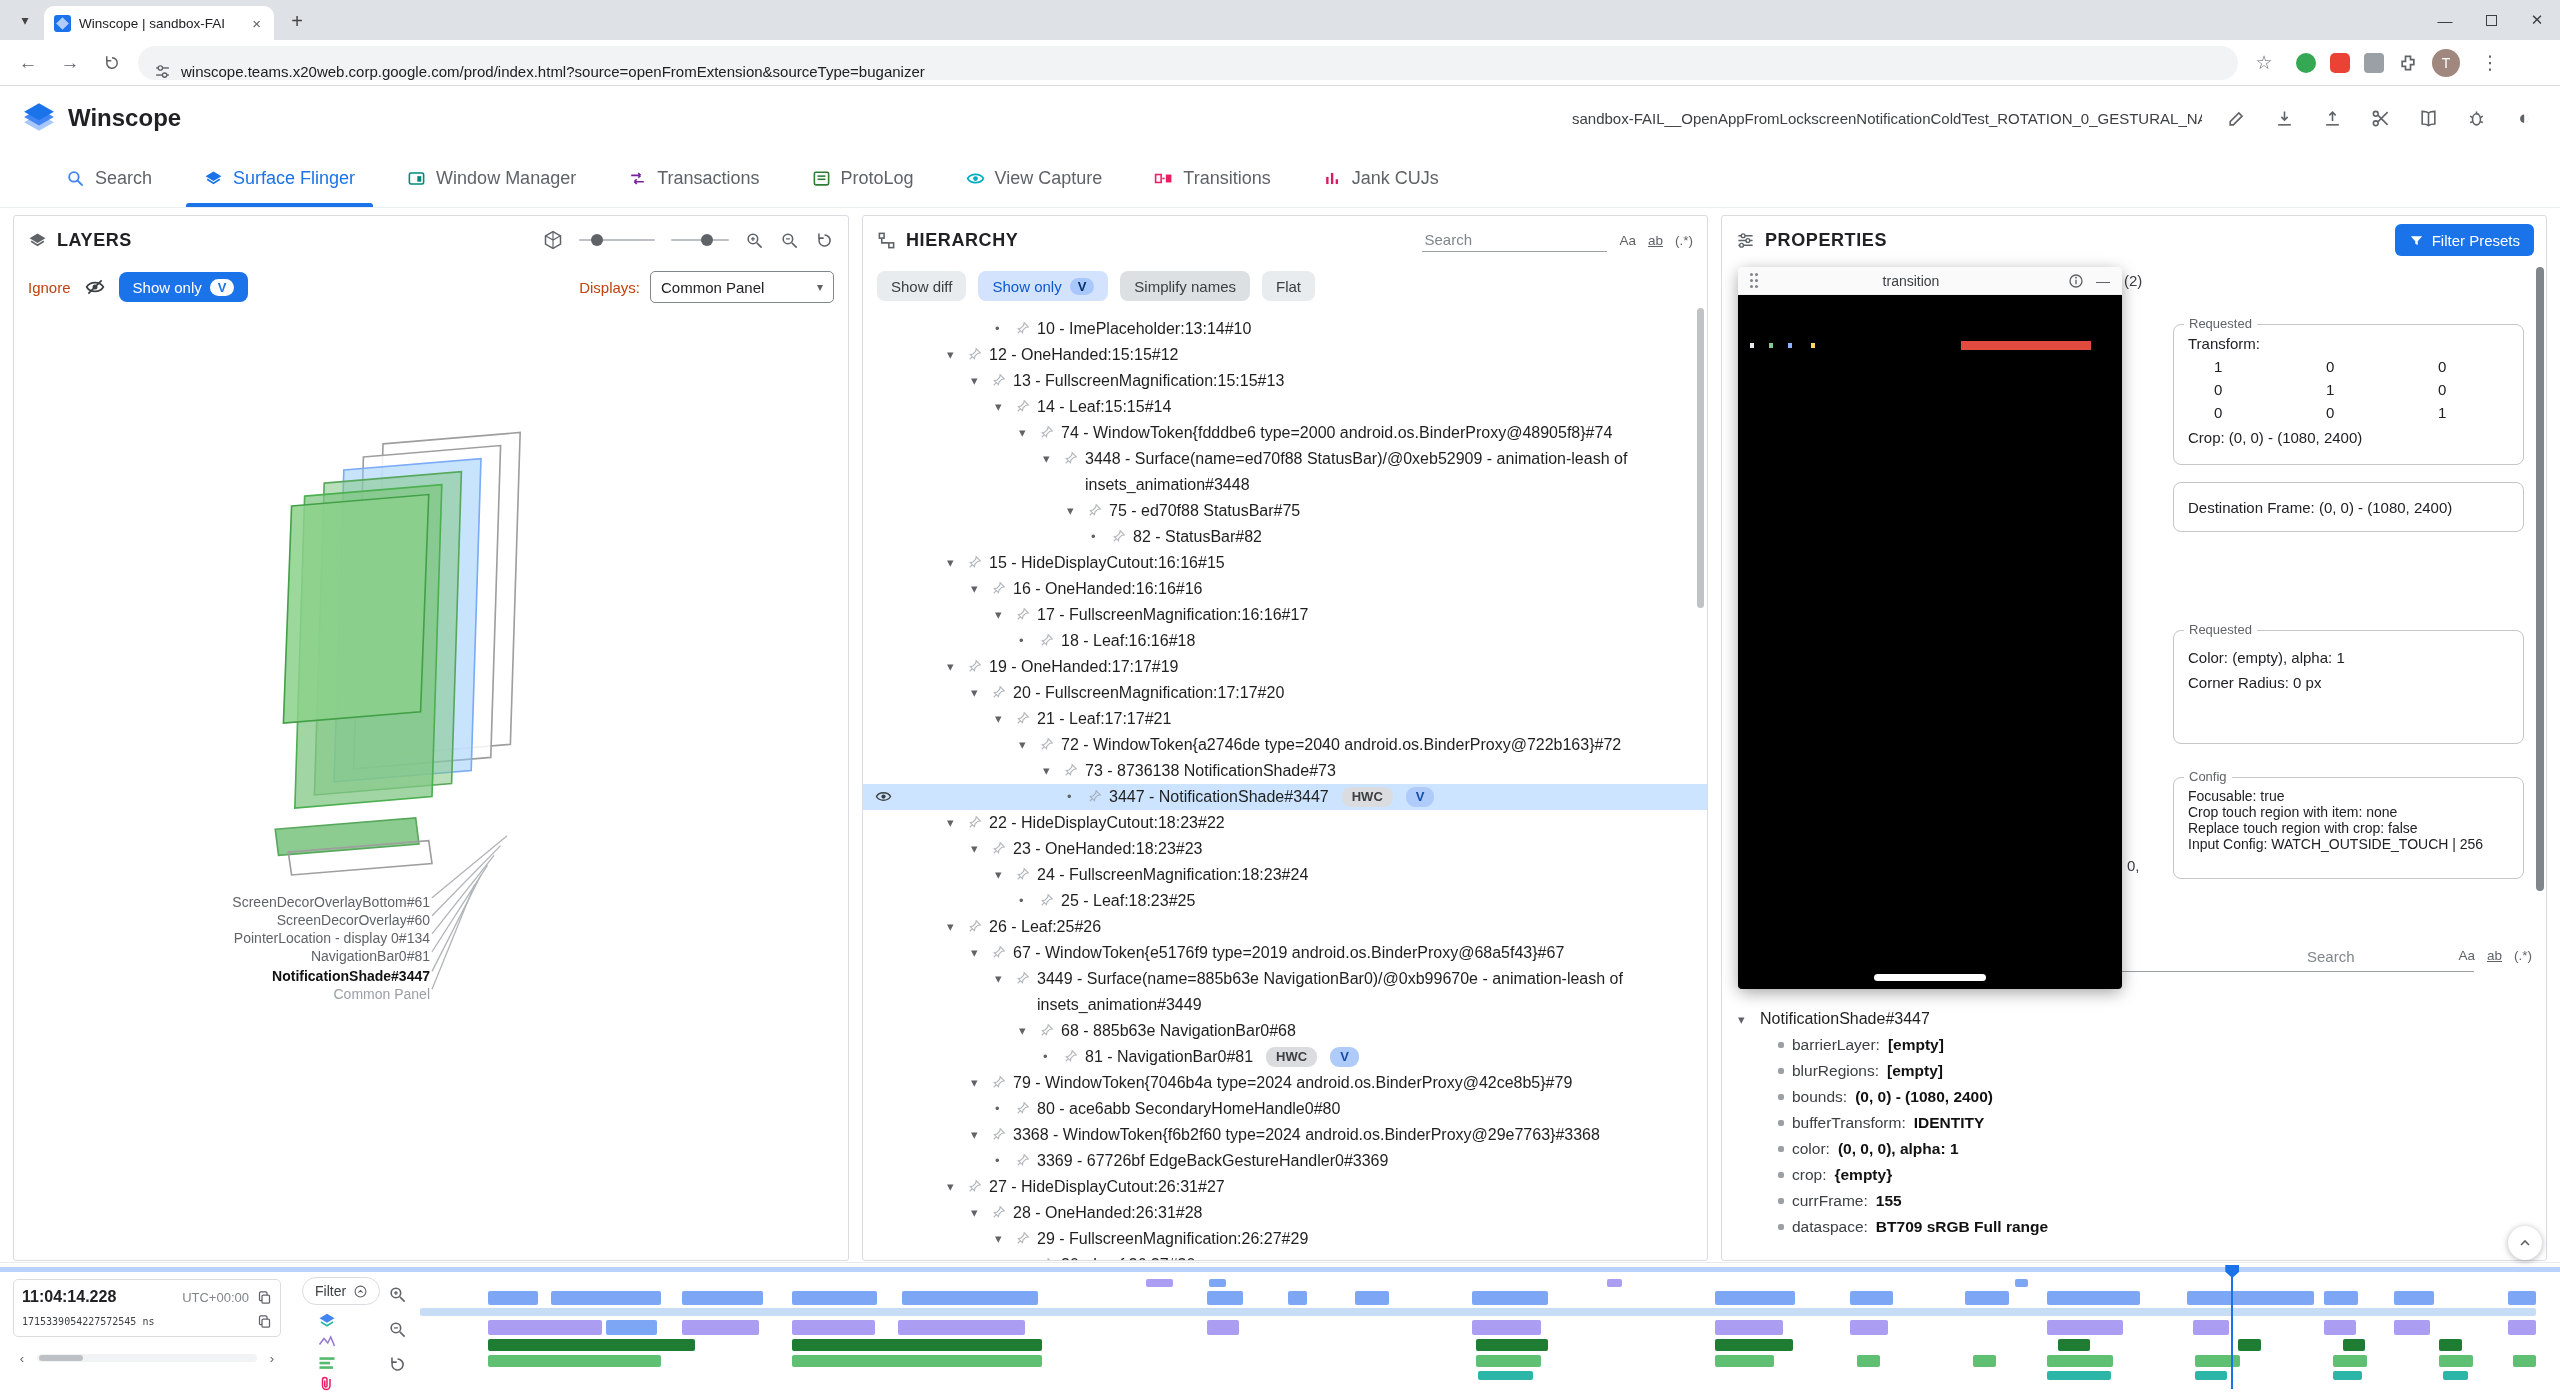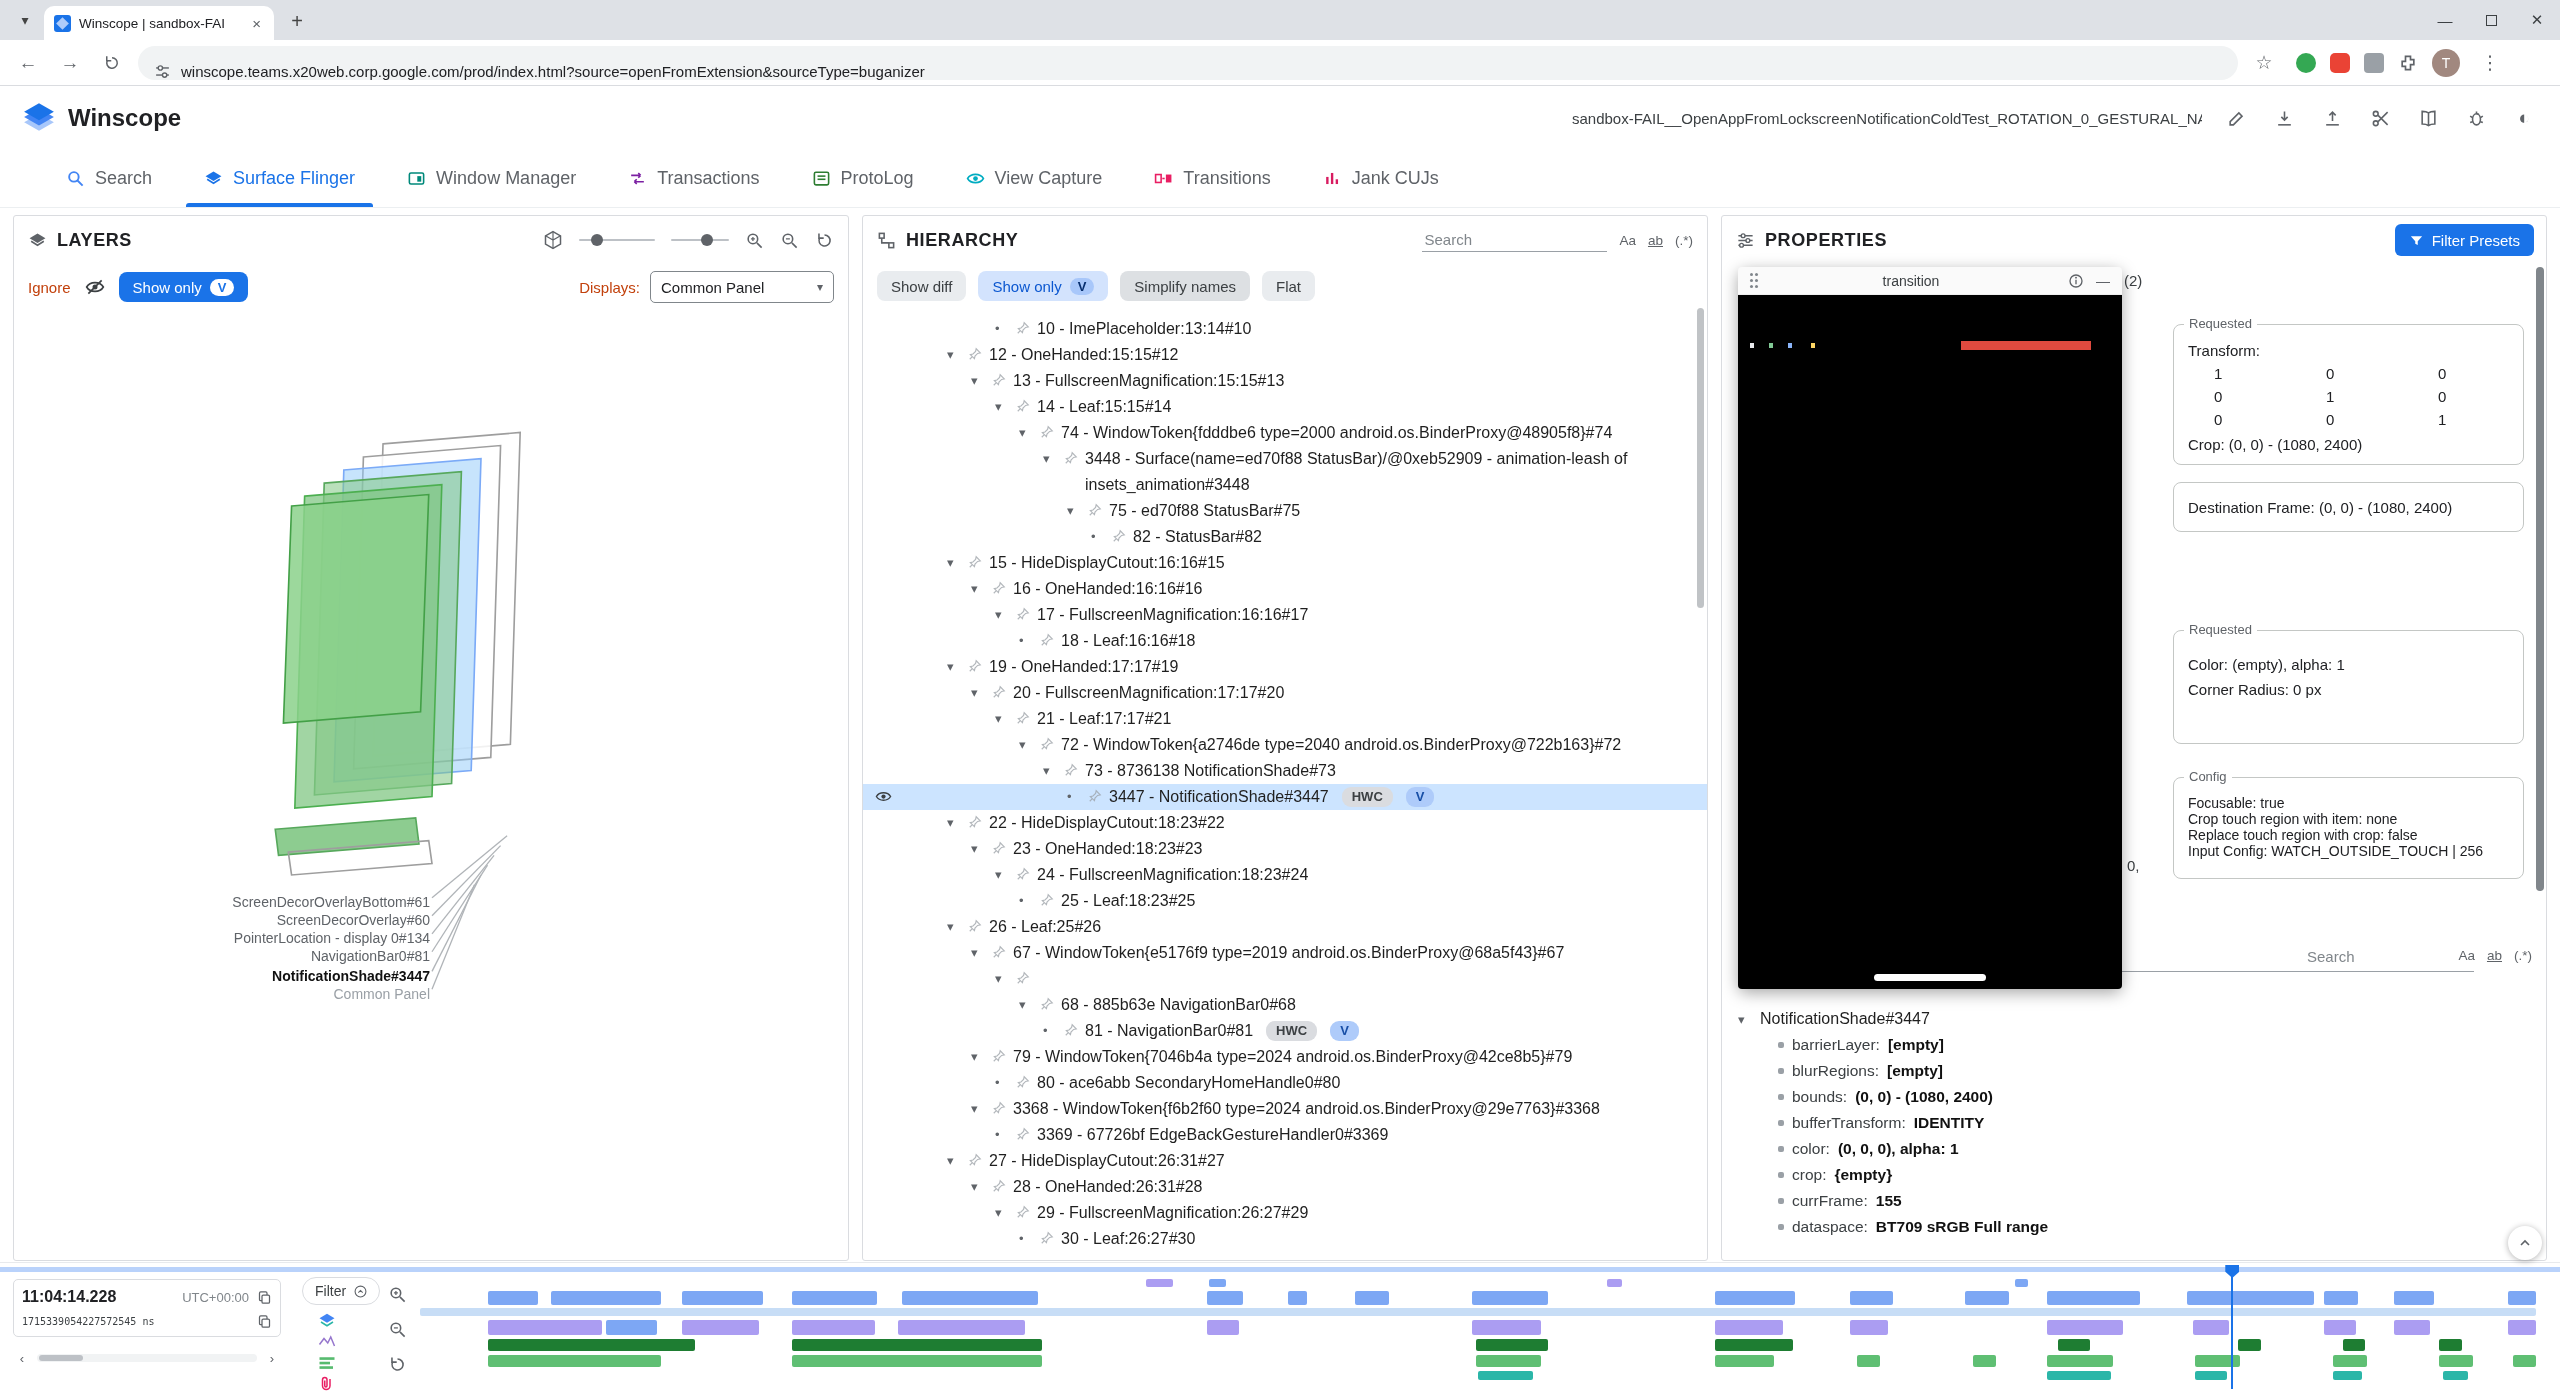--- a/index.html
+++ b/index.html
@@ -78,21 +78,21 @@
   .twisty { color:#5f6368; font-size:13px; flex:none; width:14px; }
   .pin { flex:none; display:flex; margin-top:5px; opacity:.75; }
   .node-text { white-space:normal; word-break:break-word; line-height:26px; }
   .tchip { flex:none; align-self:center; border-radius:9px; padding:1px 10px; font-size:13px; font-weight:600; margin-left:6px; line-height:18px; }
   .tchip.hwc { background:#dadce0; color:#3c4043; }
   .tchip.v { background:#aecbfa; color:#174ea6; }
   .vscroll { position:absolute; border-radius:4px; }
 
   
   .filter-presets { position:absolute; right:12px; top:8px; height:32px; background:#1a73e8; color:#fff; border:none; border-radius:6px; font-size:15px; display:flex; align-items:center; gap:8px; padding:0 14px; font-family:inherit; }
-  .pcard { position:absolute; border:1px solid #c4c7c5; border-radius:8px; padding:17px 14px; font-size:15px; color:#202124; background:#fff; }
+  .pcard { position:absolute; border:1px solid #c4c7c5; border-radius:8px; padding:10px 14px; font-size:15px; color:#202124; background:#fff; }
   .pcard .legend { position:absolute; top:-9px; left:10px; background:#fff; padding:0 5px; font-size:13px; color:#5f6368; }
   .matrix { display:grid; grid-template-columns:112px 112px 100px; row-gap:6px; margin:6px 0 8px 26px; }
   .partial-txt { position:absolute; font-size:15px; color:#3c4043; z-index:1; }
   .prop-search-row { position:absolute; left:20px; right:72px; top:730px; border-bottom:1px solid #9aa0a6; height:26px; }
   .prop-search-label { position:absolute; left:565px; top:2px; font-size:15px; color:#80868b; }
   .prop-search-tools { position:absolute; right:14px; top:732px; display:flex; gap:12px; }
   .prop-tree { position:absolute; left:16px; right:10px; top:790px; }
   .ptree-root { font-size:16px; color:#1f1f1f; display:flex; gap:8px; align-items:center; height:26px; }
   .ptree-item { display:flex; gap:8px; align-items:center; height:26px; padding-left:40px; font-size:15.5px; color:#3c4043; }
   .ptree-item b { color:#111; }
@@ -690,20 +690,21 @@
         <span class="node-text">67 - WindowToken{e5176f9 type=2019 android.os.BinderProxy@68a5f43}#67</span>
       </div>
       <div class="tree-row" style="padding-left: 132px;">
         <span class="twisty">▾</span>
         <span class="pin">
           <svg width="14" height="14" viewBox="0 0 24 24">
             <path d="M14 3l7 7-4.5 1L12 15.5 11 20 4 13l4.5-1L13 7.5z" fill="none" stroke="#9aa0a6" stroke-width="2"></path>
             <line x1="7" y1="17" x2="3" y2="21" stroke="#9aa0a6" stroke-width="2"></line>
           </svg>
         </span>
+        <span class="node-text">3449 - Surface(name=885b63e NavigationBar0)/@0xb99670e - animation-leash of insets_animation#3449</span>
       </div>
       <div class="tree-row" style="padding-left: 156px;">
         <span class="twisty">▾</span>
         <span class="pin">
           <svg width="14" height="14" viewBox="0 0 24 24">
             <path d="M14 3l7 7-4.5 1L12 15.5 11 20 4 13l4.5-1L13 7.5z" fill="none" stroke="#9aa0a6" stroke-width="2"></path>
             <line x1="7" y1="17" x2="3" y2="21" stroke="#9aa0a6" stroke-width="2"></line>
           </svg>
         </span>
         <span class="node-text">68 - 885b63e NavigationBar0#68</span>

